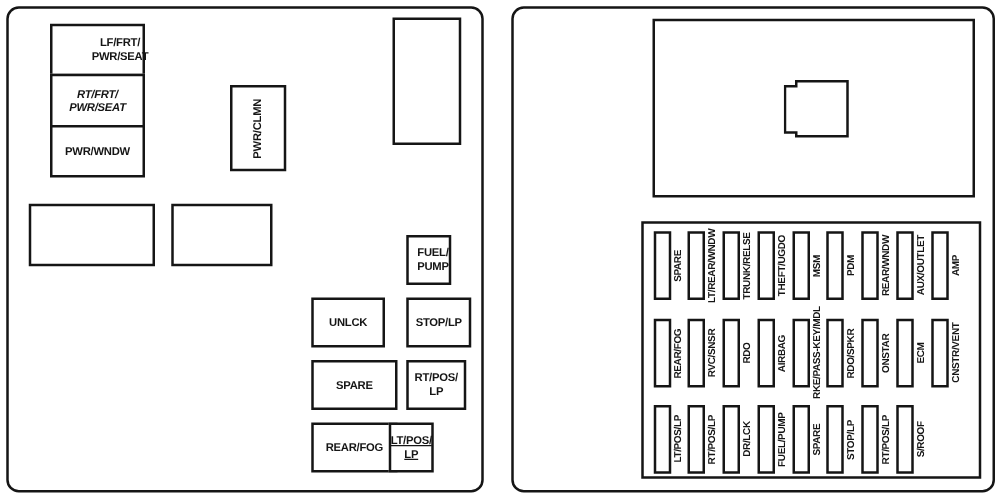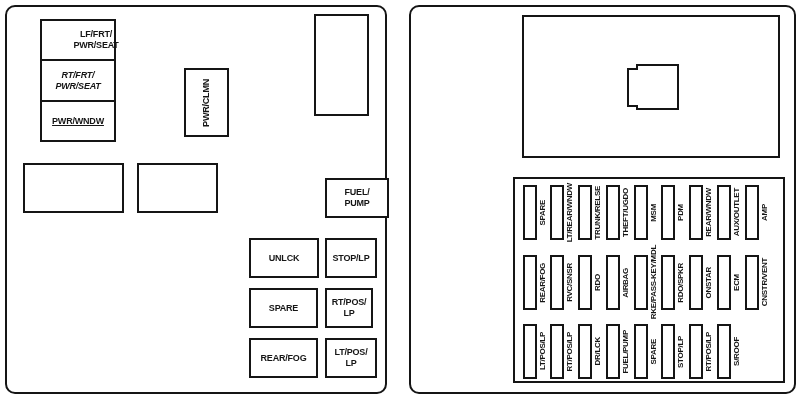--- a/index.html
+++ b/index.html
@@ -36,59 +36,59 @@
 
   <div class="stack" style="left:33px;top:12px;">
     <div class="box" style="height:42px;">
       <span>LF/FRT/
 PWR/SEAT</span>
     </div>
     <div class="box" style="height:43px;font-style:italic;">
       <span>RT/FRT/
 PWR/SEAT</span>
     </div>
-    <div class="box" style="height:42px;text-decoration:underline;">
+    <div class="box" style="height:42px;">
       <span>PWR/WNDW</span>
     </div>
   </div>
 
   <div class="box" style="left:177px;top:61px;width:45px;height:69px;">
     <span class="vtext">PWR/CLMN</span>
   </div>
 
   <div class="box" style="left:307px;top:7px;width:55px;height:102px;"></div>
 
 
   <div class="box" style="left:16px;top:156px;width:101px;height:50px;"></div>
   <div class="box" style="left:130px;top:156px;width:81px;height:50px;"></div>
 
-  <div class="box" style="left:318px;top:171px;width:64px;height:40px;">
+  <div class="box" style="left:318px;top:181px;width:36px;height:40px;justify-content:flex-end;">
     <span>FUEL/
 PUMP</span>
   </div>
 
-  <div class="box" style="left:242px;top:231px;width:70px;height:40px;">
+  <div class="box" style="left:242px;top:231px;width:59px;height:40px;">
     <span>UNLCK</span>
   </div>
   <div class="box" style="left:318px;top:231px;width:52px;height:40px;">
     <span>STOP/LP</span>
   </div>
 
   <div class="box" style="left:242px;top:281px;width:69px;height:40px;">
     <span>SPARE</span>
   </div>
   <div class="box" style="left:318px;top:281px;width:48px;height:40px;">
     <span>RT/POS/
 LP</span>
   </div>
 
   <div class="box" style="left:242px;top:331px;width:69px;height:40px;">
     <span>REAR/FOG</span>
   </div>
-  <div class="box" style="left:318px;top:331px;width:52px;height:40px;">
+  <div class="box" style="left:304px;top:331px;width:36px;height:40px;text-decoration:underline;">
     <span>LT/POS/
 LP</span>
   </div>
 </div>
 
 <div class="panel" style="left:409px;top:5px;width:387px;height:389px;">
 
   <div class="box" style="left:111px;top:8px;width:258px;height:143px;"></div>
   <svg class="svg-shape" style="left:216px;top:57px;" width="54" height="48" viewBox="0 0 54 48">
     <polygon points="10,1 51,1 51,45 10,45 10,42 1,42 1,5 10,5" fill="#ffffff" stroke="#151515" stroke-width="2"></polygon>

